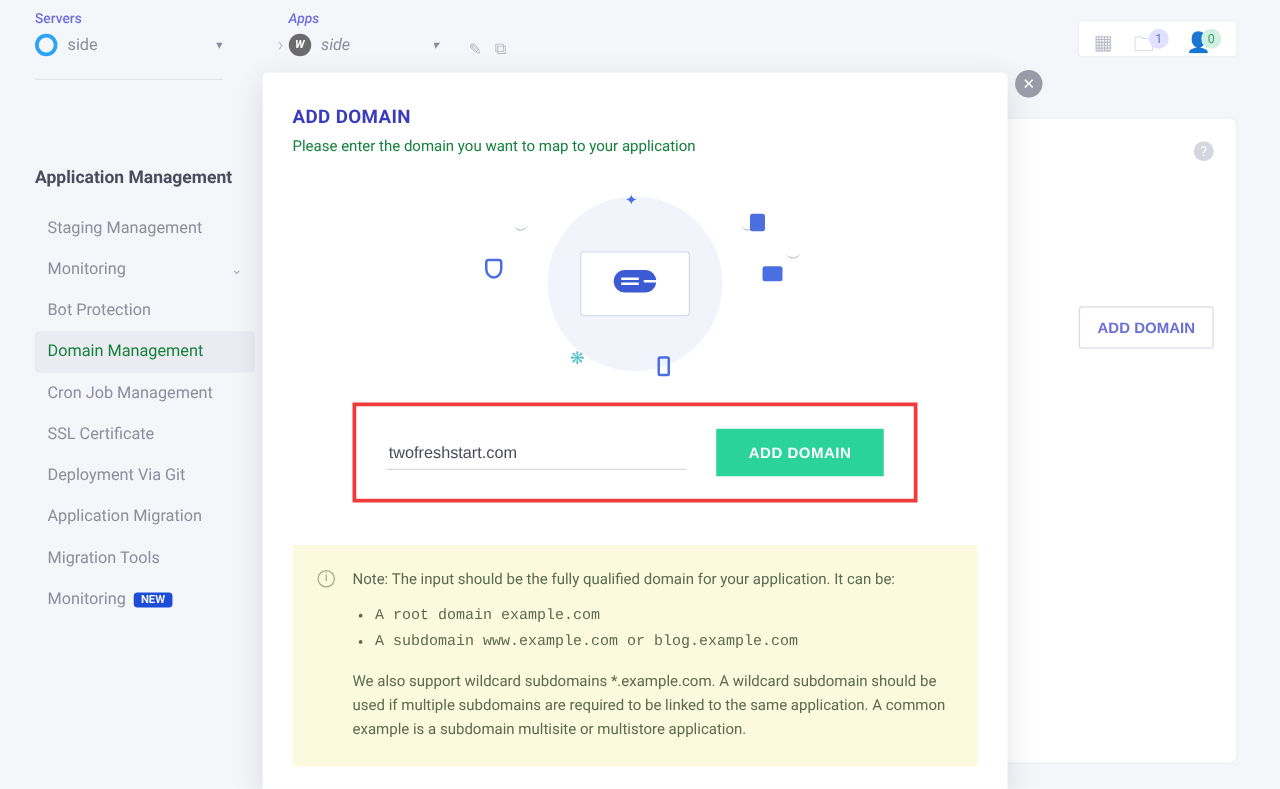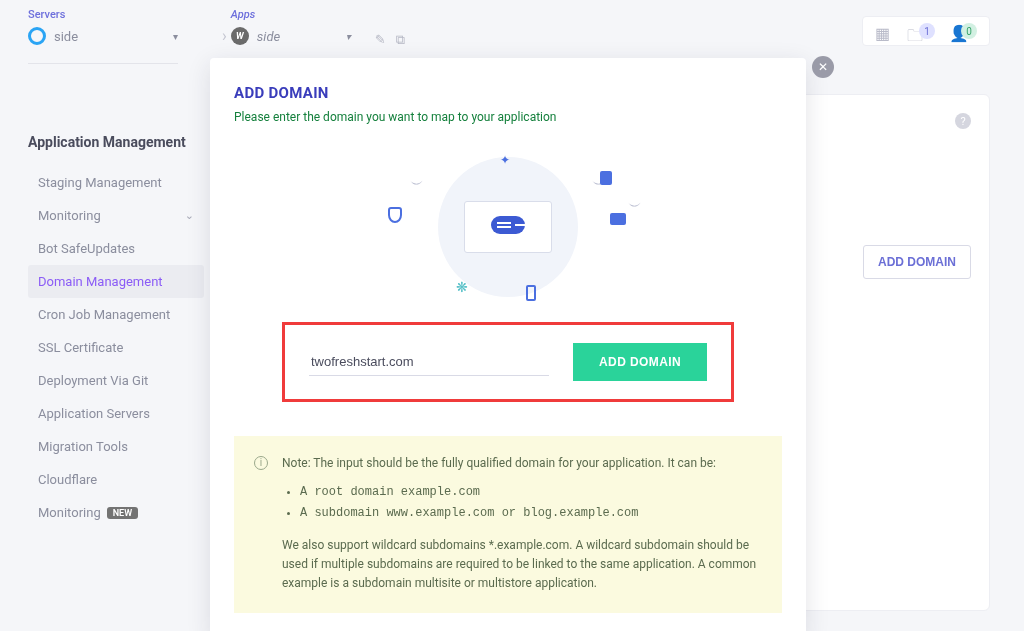--- a/index.html
+++ b/index.html
@@ -21,23 +21,23 @@
 .top-icons { position: absolute; top: 16px; right: 34px; display: flex; gap: 14px; align-items: center; background: #fff; border: 1px solid #edeef3; border-radius: 4px; padding: 6px 12px; }
 .ti { width: 18px; height: 14px; display: inline-block; color: #b9bbc9; }
 .badge-sm { width: 16px; height: 16px; border-radius: 50%; font-size: 10px; display: inline-flex; align-items: center; justify-content: center; margin-left: -6px; }
 .badge-p { background: #dfe1ff; color: #6b6fd6; }
 .badge-g { background: #d2f0e2; color: #34a369; }
 
 
 .sidebar { position: absolute; top: 90px; left: 28px; width: 176px; margin-top: 44px; }
 .sidebar h3 { font-size: 14px; font-weight: 700; color: #4a4c5d; margin-bottom: 16px; }
 .side-item { font-size: 13px; color: #8b8e9e; padding: 9px 10px; cursor: pointer; border-radius: 3px; display: flex; align-items: center; }
-.side-item.active { background: #ebecf1; color: #8b5cf6; }
+.side-item.active { background: #ebecf1; color: #15803d; }
 .side-item .chev { margin-left: auto; font-size: 11px; color: #a7a9b7; }
-.new-badge { background: #737373; color: #fff; font-size: 9px; font-weight: 600; padding: 1px 6px; border-radius: 3px; margin-left: 6px; }
+.new-badge { background: #1d4ed8; color: #fff; font-size: 9px; font-weight: 600; padding: 1px 6px; border-radius: 3px; margin-left: 6px; }
 
 
 .page-bg { position: absolute; top: 94px; left: 220px; right: 34px; bottom: 20px; background: #fff; border: 1px solid #edeef3; border-radius: 6px; }
 .page-bg .add-dom-btn-bg { position: absolute; top: 150px; right: 18px; font-size: 12px; font-weight: 600; color: #6b6fd6; border: 1px solid #d9dae6; background: #fff; padding: 9px 14px; border-radius: 3px; }
 .help-icon { position: absolute; top: 18px; right: 18px; width: 16px; height: 16px; border-radius: 50%; background: #d5d6df; color: #fff; font-size: 11px; display: flex; align-items: center; justify-content: center; }
 
 
 .modal { position: absolute; top: 58px; left: 210px; width: 596px; background: #fff; border-radius: 4px; box-shadow: 0 6px 24px rgba(30,32,55,0.12); padding: 26px 24px 26px 24px; }
 .modal-close { position: absolute; top: -2px; right: -28px; width: 22px; height: 22px; border-radius: 50%; background: #9a9ba8; color: #fff; display: flex; align-items: center; justify-content: center; font-size: 12px; cursor: pointer; }
 .modal h2 { font-size: 15px; font-weight: 700; color: #3a3dbb; letter-spacing: 0.3px; }
@@ -111,42 +111,39 @@
 <div class="sidebar">
   <h3>Application Management</h3>
   <div class="side-item">
       <span>Staging Management</span>
     </div>
   <div class="side-item">
       <span>Monitoring</span>
       <span class="chev">⌄</span>
     </div>
   <div class="side-item">
-      <span>Bot SafeUpdates</span>
+      <span>Bot Protection</span>
     </div>
   <div class="side-item active">
       <span>Domain Management</span>
     </div>
   <div class="side-item">
       <span>Cron Job Management</span>
     </div>
   <div class="side-item">
       <span>SSL Certificate</span>
     </div>
   <div class="side-item">
       <span>Deployment Via Git</span>
     </div>
   <div class="side-item">
-      <span>Application Servers</span>
+      <span>Application Migration</span>
     </div>
   <div class="side-item">
       <span>Migration Tools</span>
-    </div>
-  <div class="side-item">
-      <span>Cloudflare</span>
     </div>
   <div class="side-item">
       <span>Monitoring</span>
       <span class="new-badge">NEW</span>
     </div>
 </div>
 
 <div class="page-bg">
   <div class="help-icon">?</div>
   <button class="add-dom-btn-bg">ADD DOMAIN</button>

